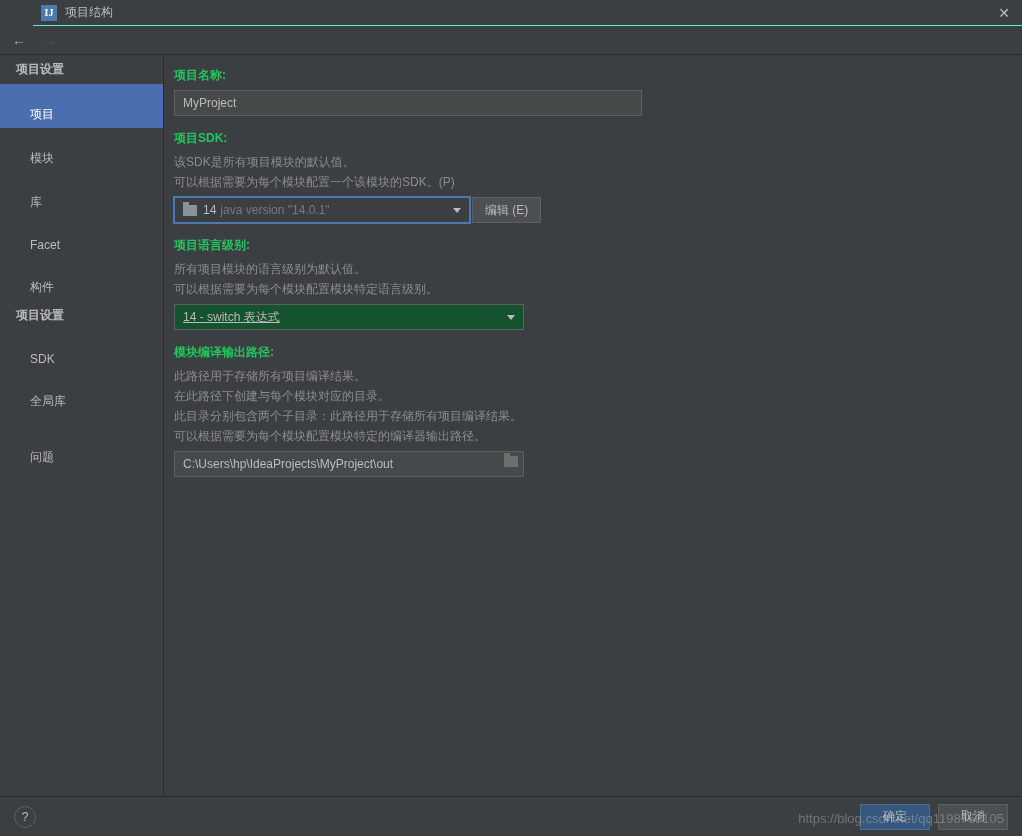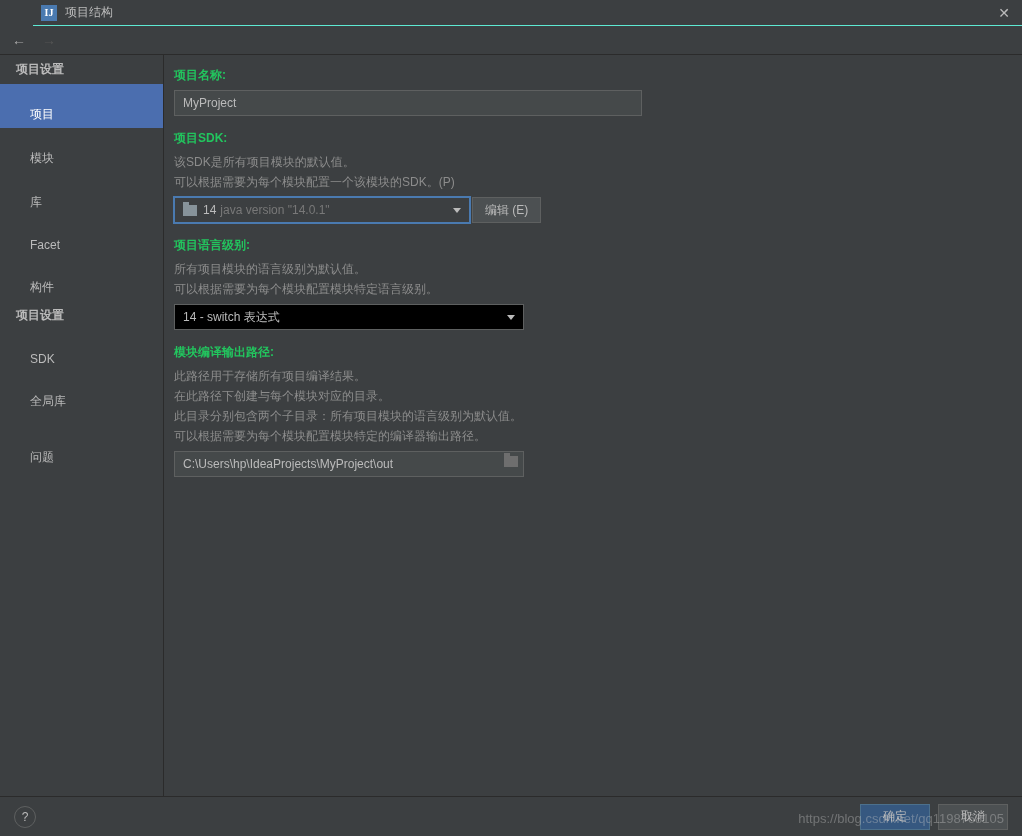--- a/index.html
+++ b/index.html
@@ -67,21 +67,21 @@
 .section { margin-bottom: 14px; }
 
 .sdk-row { display: flex; align-items: center; gap: 2px; }
 .combo {
   height: 26px; background: #3c3f41;
   border: 1px solid #4a7ab0;
   display: flex; align-items: center; padding: 0 8px;
   width: 296px; cursor: pointer; position: relative;
   box-shadow: 0 0 0 1px #4a7ab0;
 }
-.combo.plain { border: 1px solid #5e6060; box-shadow: none; width: 350px; background: #000000; }
+.combo.plain { border: 1px solid #5e6060; box-shadow: none; width: 350px; background: #14532d; text-decoration: underline; }
 .combo .folder-icon {
   width: 14px; height: 11px; background: #87939a; margin-right: 6px;
   position: relative;
 }
 .combo .folder-icon::before {
   content: ''; position: absolute; top: -3px; left: 0;
   width: 6px; height: 3px; background: #87939a;
 }
 .combo .text { color: #bbbbbb; }
 .combo .subtext { color: #787878; margin-left: 4px; }
@@ -190,21 +190,21 @@
       <div class="combo plain" style="margin-top:6px">
         <span class="text">14 - switch 表达式</span>
         <div class="arrow"></div>
       </div>
     </div>
 
     <div class="section">
       <div class="field-label">模块编译输出路径:</div>
       <div class="desc">此路径用于存储所有项目编译结果。</div>
       <div class="desc">在此路径下创建与每个模块对应的目录。</div>
-      <div class="desc">此目录分别包含两个子目录：所有项目模块的语言级别为默认值。</div>
+      <div class="desc">此目录分别包含两个子目录：此路径用于存储所有项目编译结果。</div>
       <div class="desc">可以根据需要为每个模块配置模块特定的编译器输出路径。</div>
       <div class="path-wrap" style="margin-top:6px">
         <input class="text-input path" type="text" value="C:\Users\hp\IdeaProjects\MyProject\out" style="">
         <div class="browse-icon"></div>
       </div>
     </div>
 
   </div>
 </div>
 

